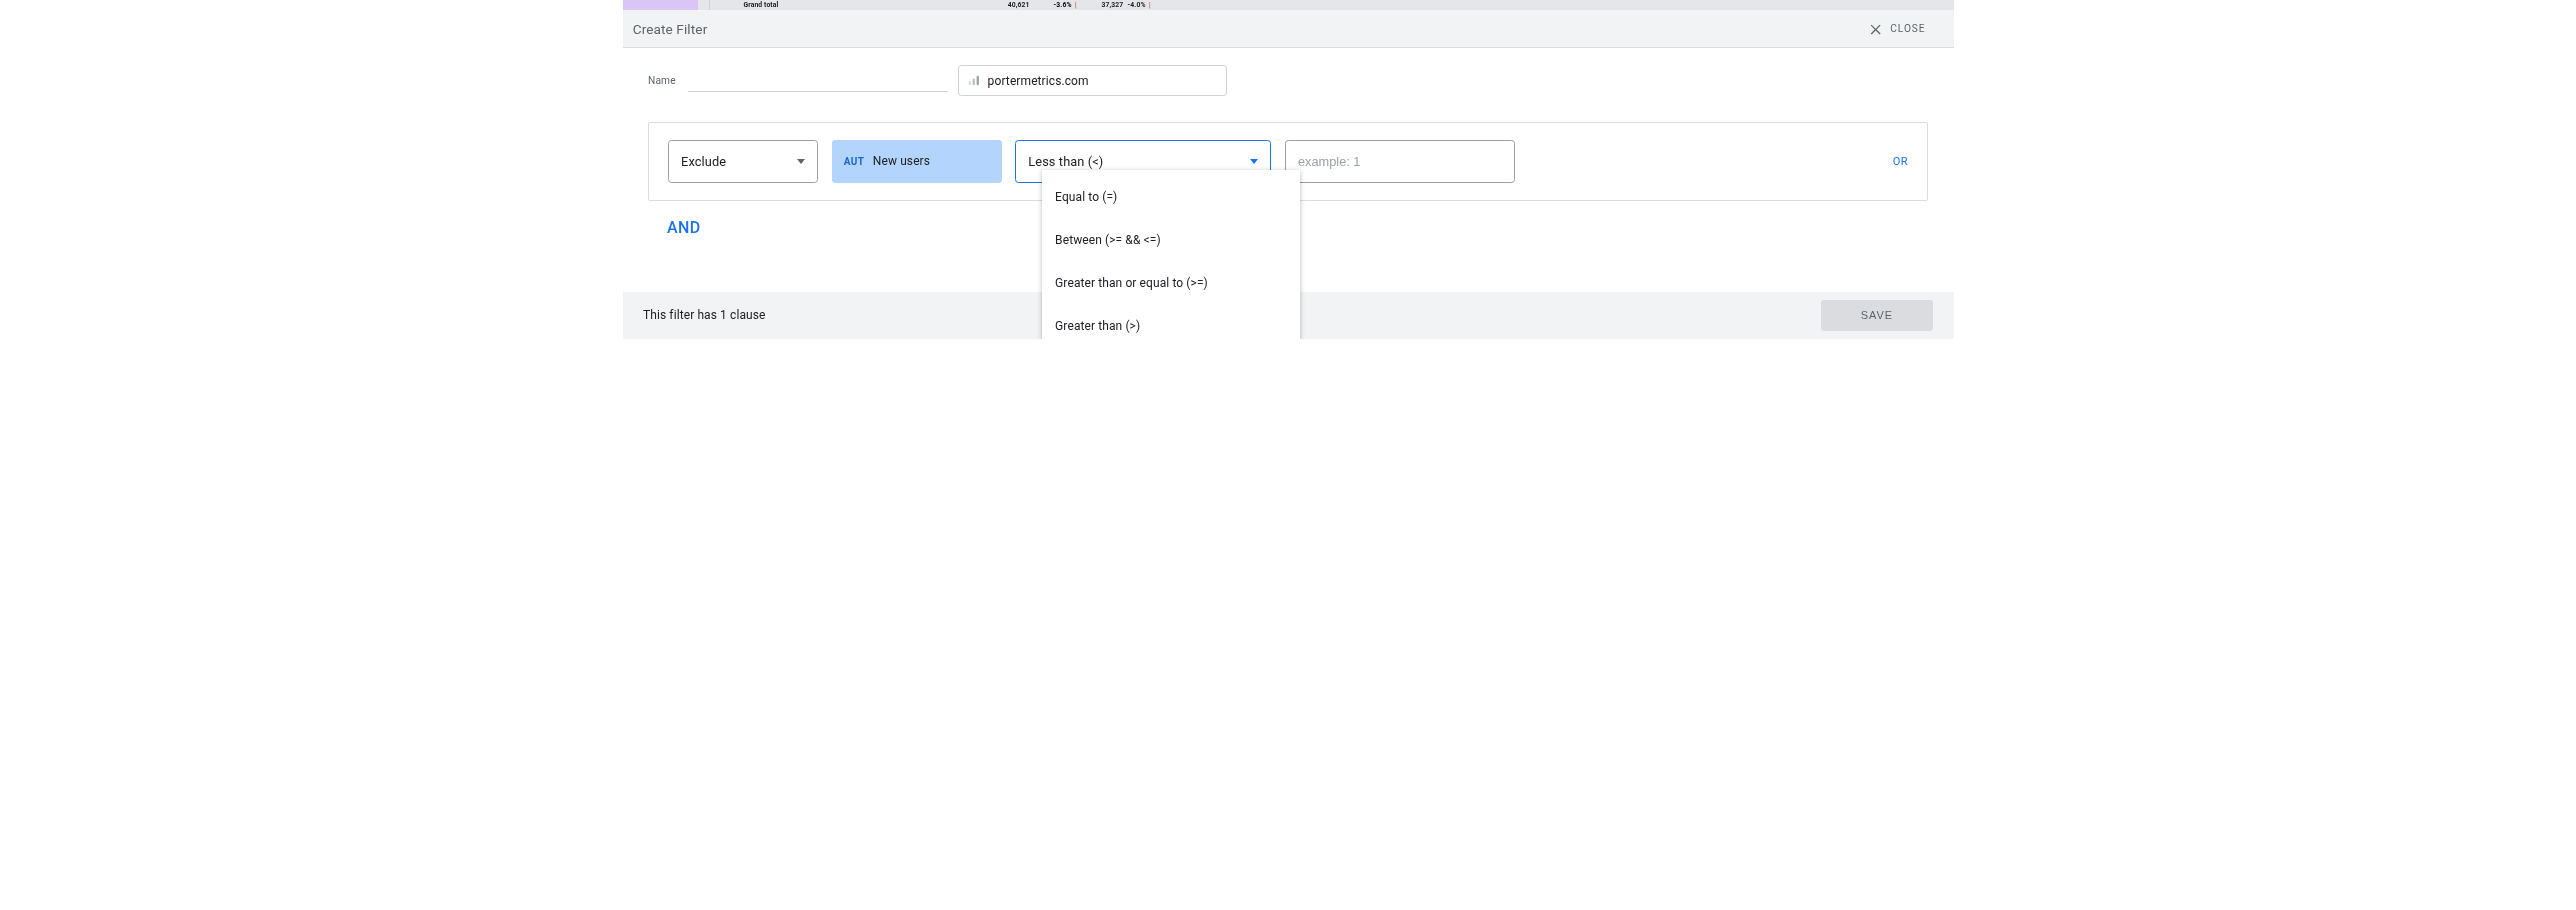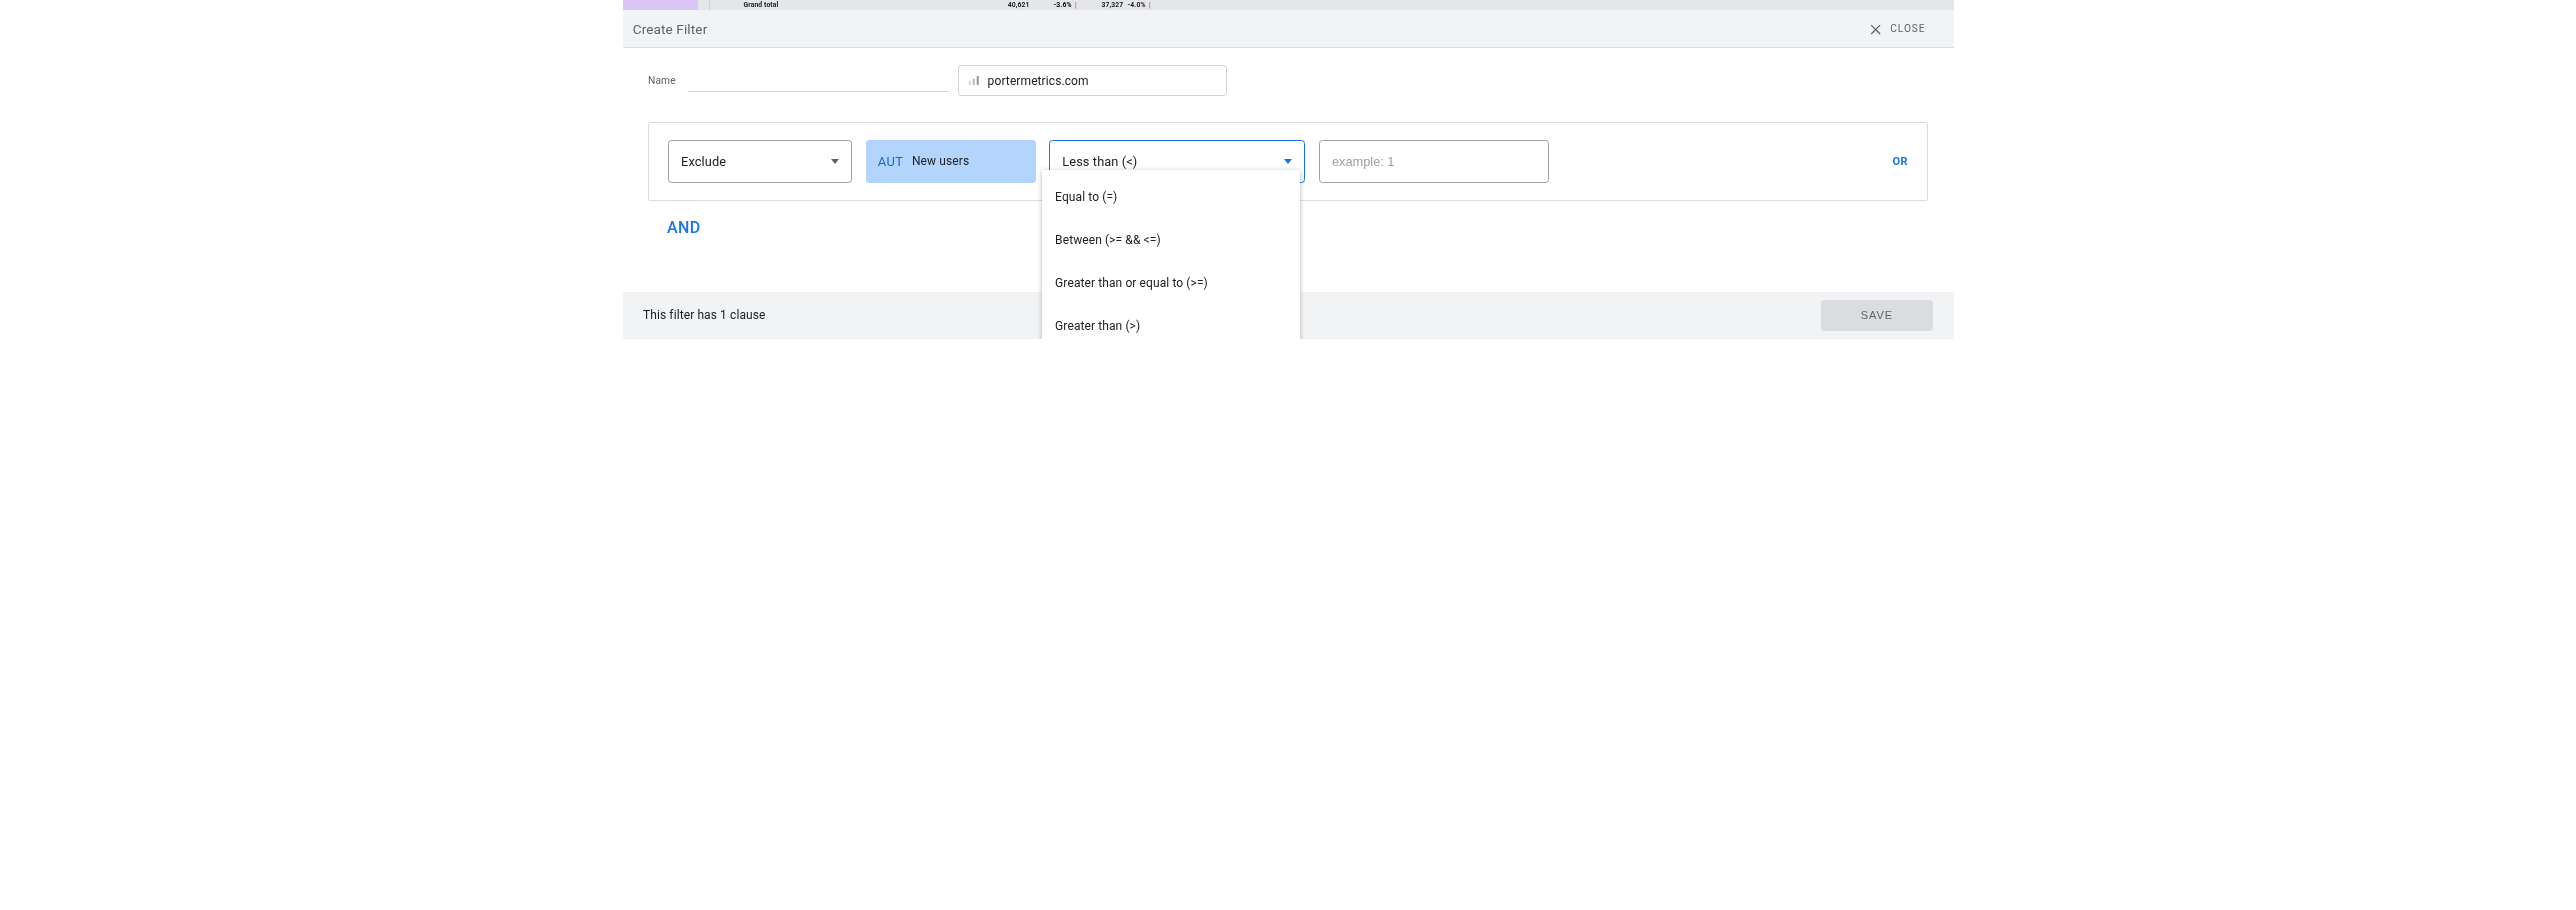--- a/index.html
+++ b/index.html
@@ -42,29 +42,29 @@
   .row-top{display:flex;align-items:center;gap:8.5px;}
   .name-label{font-size:10.2px;color:#5f6368;margin-right:3.4px;}
   .name-field{width:260px;border:none;border-bottom:0.9px solid var(--grey-border);height:22px;font-size:11px;padding:0 1.7px;background:transparent;}
   .source-chip{margin-left:1.7px;width:269px;height:31px;border:0.9px solid var(--grey-border);border-radius:3.4px;display:flex;align-items:center;padding:0 8.5px;gap:6.8px;}
   .source-chip svg{width:13.6px;height:13.6px;}
   .source-chip span{font-size:12px;color:#202124;}
 
   
   .filter-box{margin-top:25.6px;border:0.9px solid var(--sep);border-radius:1.7px;padding:17px 19px;display:flex;align-items:center;gap:13.6px;position:relative;}
   .select-like{height:43px;border:0.9px solid #9aa0a6;border-radius:3.4px;display:flex;align-items:center;justify-content:space-between;padding:0 12px;font-size:12.8px;background:#fff;cursor:pointer;}
-  .sel-exclude{width:184px;gap:24px;}
+  .sel-exclude{width:150px;gap:24px;}
   .sel-triangle{width:0;height:0;border-left:4.3px solid transparent;border-right:4.3px solid transparent;border-top:5.1px solid #5f6368;}
   .chip-metric{height:43px;border-radius:3.4px;background:var(--light-blue);display:flex;align-items:center;gap:8.5px;padding:0 12px;font-size:12px;min-width:170px;}
-  .chip-metric .aut{font-size:13px;letter-spacing:0.4px;color:#1967d2;font-weight:400;text-align:right;}
+  .chip-metric .aut{font-size:10px;letter-spacing:0.4px;color:#1967d2;font-weight:700;text-align:right;}
   .sel-condition{width:256px;border-color:var(--blue);color:#202124;font-size:12.8px;position:relative;}
   .sel-condition .sel-triangle{border-top-color:var(--blue);}
   .value-input{height:43px;width:230px;border:0.9px solid #9aa0a6;border-radius:3.4px;padding:0 12px;font-size:12.8px;background:#fff;}
   .value-input::placeholder{color:#9aa0a6;}
-  .or-link{margin-left:auto;color:var(--blue);font-weight:700;font-size:11px;letter-spacing:0.4px;cursor:pointer;}
+  .or-link{margin-left:auto;color:var(--blue);font-weight:400;font-size:11px;letter-spacing:0.4px;cursor:pointer;}
   .and-link{margin:17px 16px 0 19px;color:var(--blue);font-weight:500;font-size:16px;letter-spacing:0.4px;cursor:pointer;display:inline-block;}
 
   
   .dropdown{position:absolute;left:419px;top:170px;width:258px;background:#fff;box-shadow:0 1.7px 5.1px rgba(0,0,0,.28);border-radius:0 0 3.4px 3.4px;padding:5.1px 0 8.5px 0;z-index:50;}
   .dropdown .item{height:43px;display:flex;align-items:center;padding:0 13.6px;font-size:12px;cursor:pointer;position:relative;}
   .dropdown .item.selected{background:#e8f0fe;}
   .dropdown .item .check{position:absolute;right:13.6px;color:var(--blue);font-weight:700;}
   
   .dropdown .hl-wrap{position:relative;margin:0 3.4px;border:2.6px solid var(--highlight-purple);border-radius:8.5px;}
   .dropdown .hl-wrap .item{padding:0 10.2px;}

